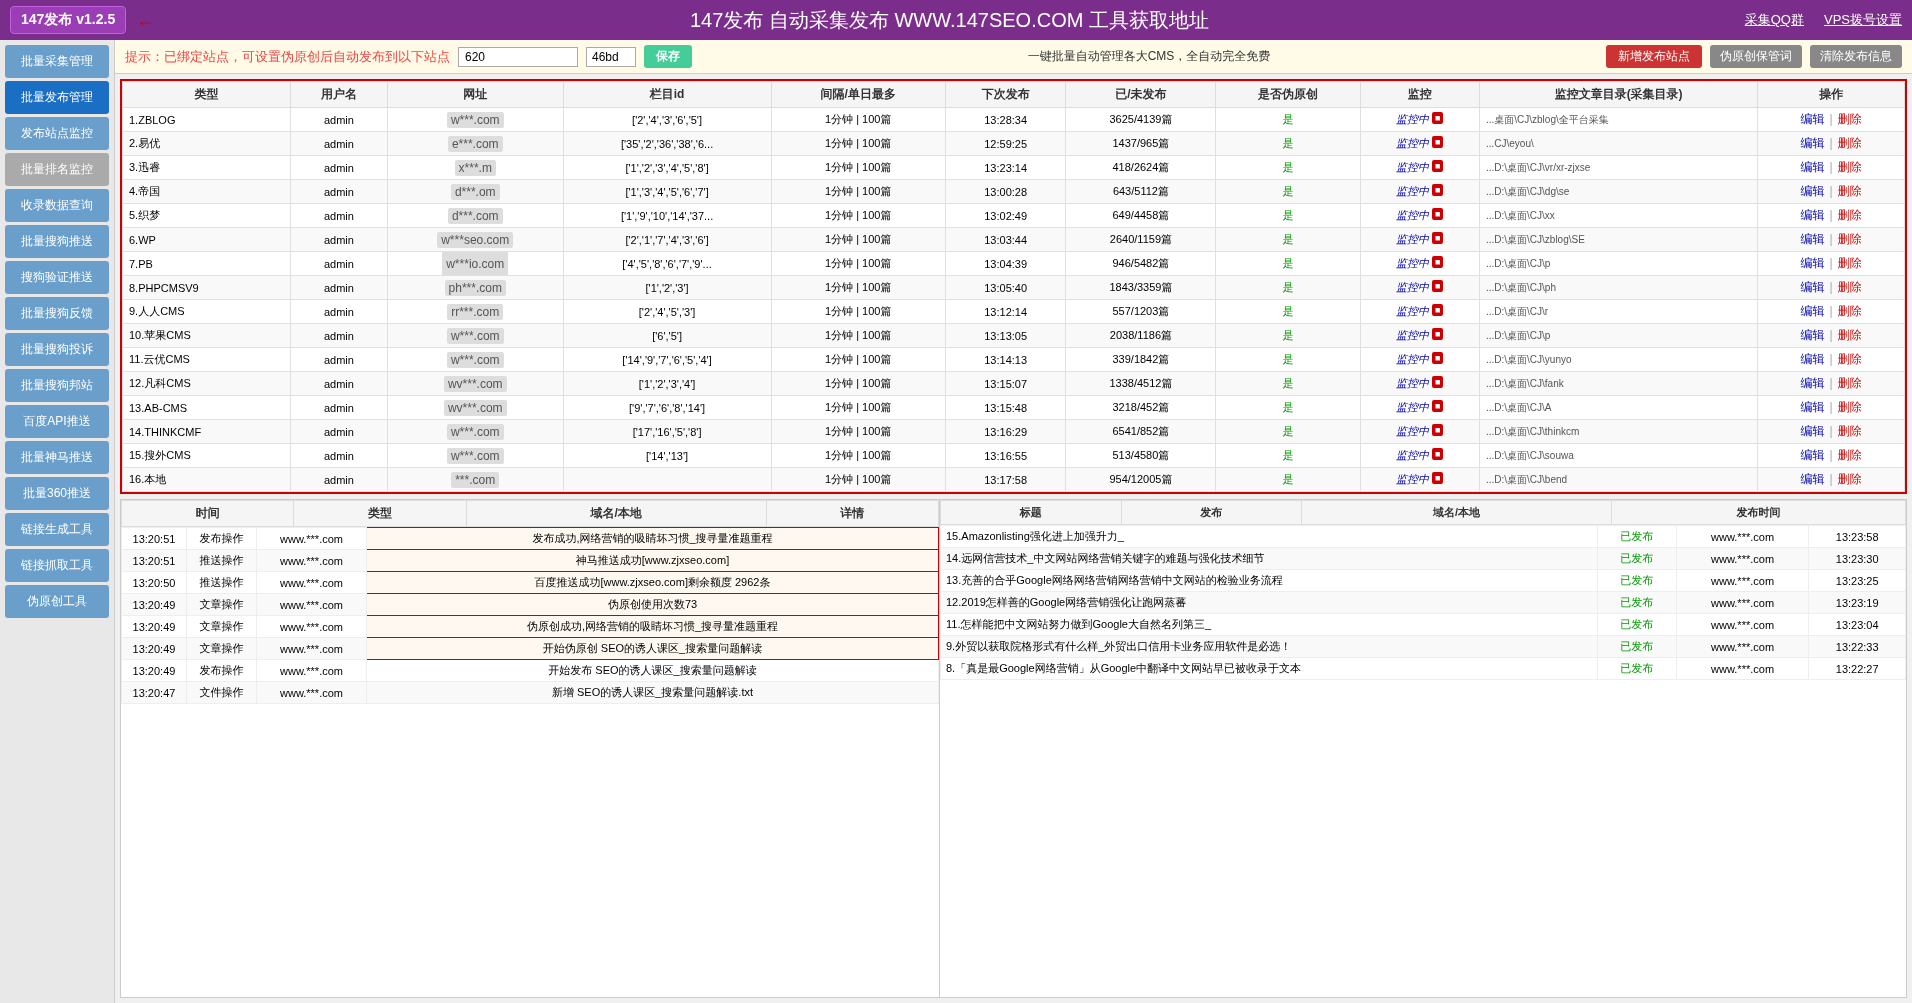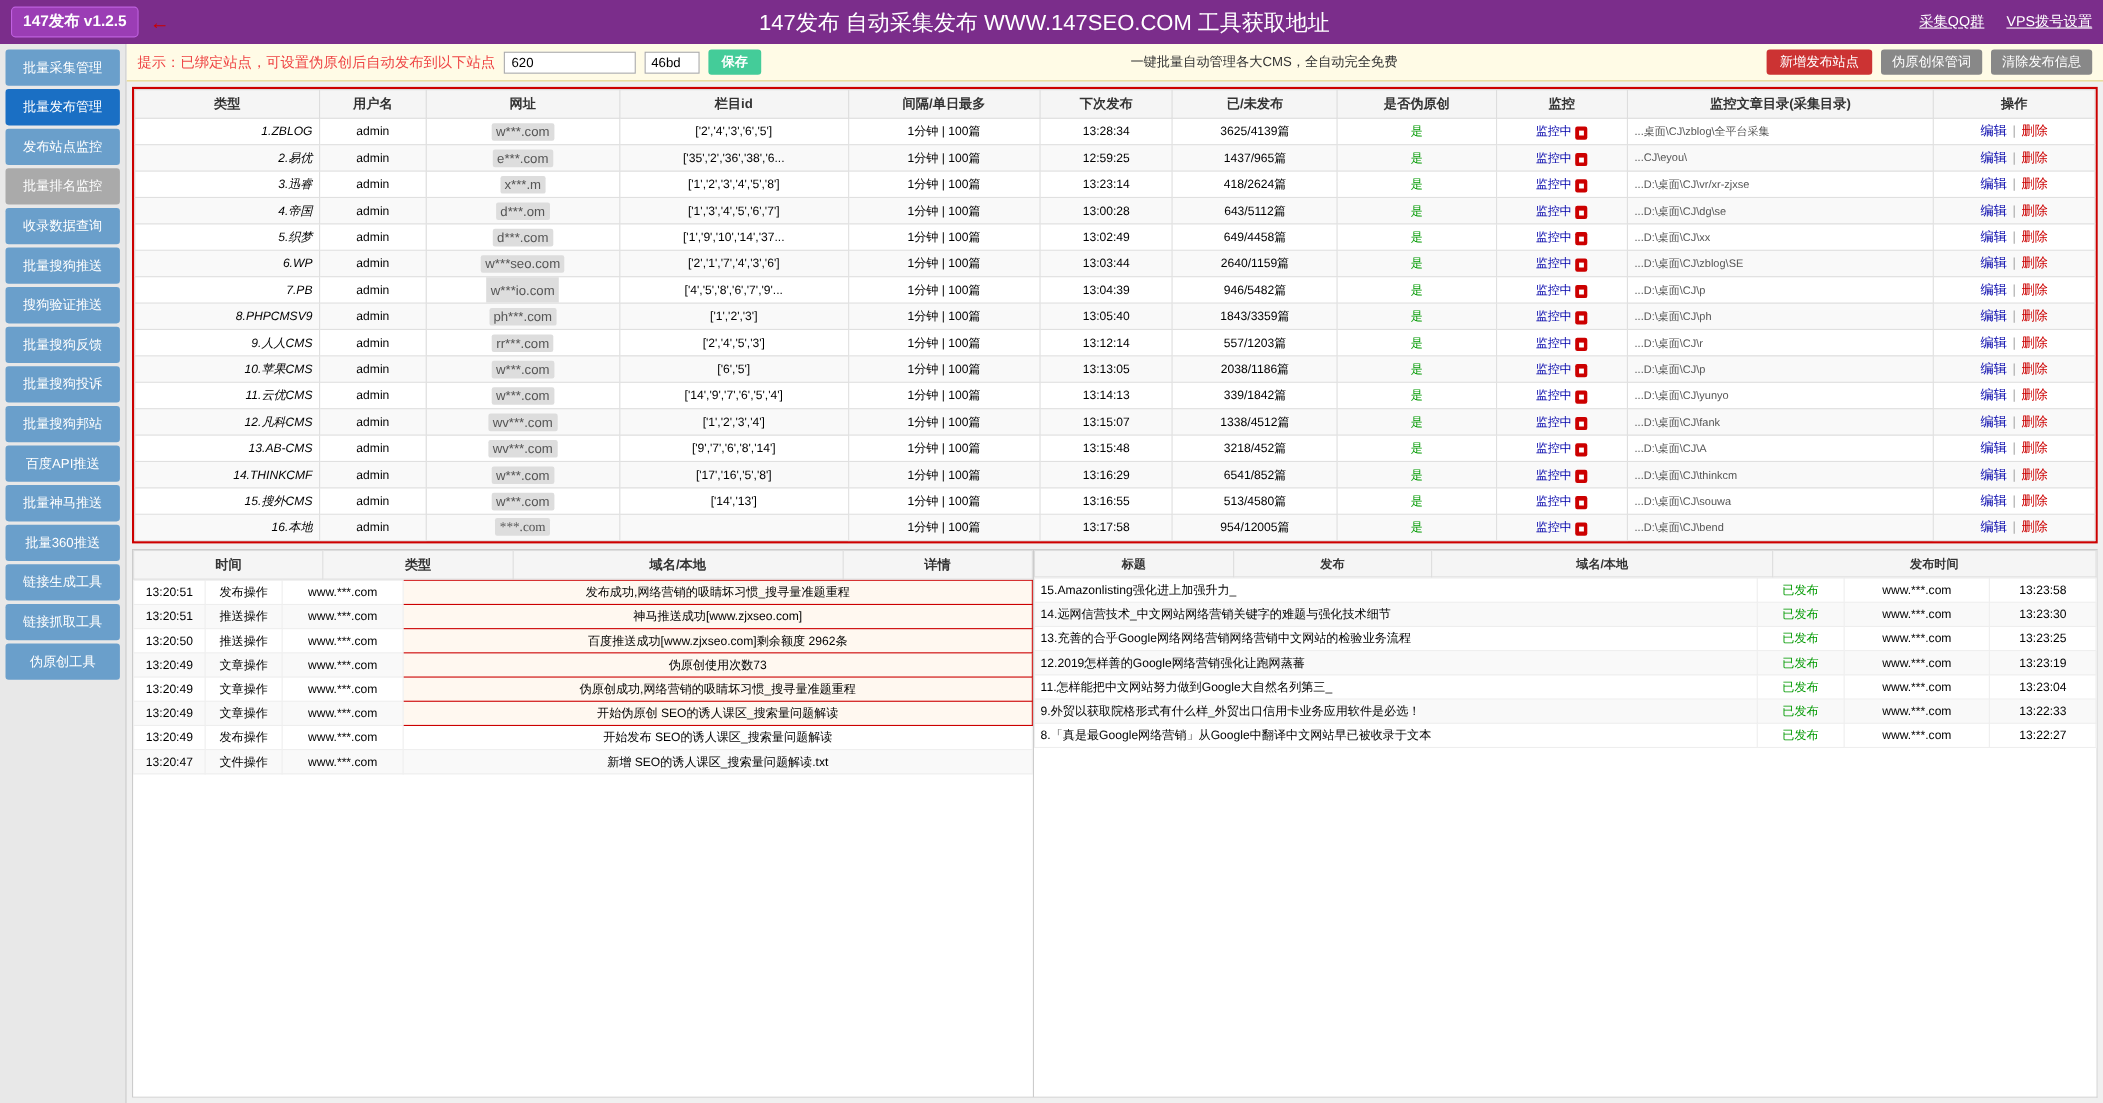--- a/index.html
+++ b/index.html
@@ -34,24 +34,24 @@
     .btn-clear { background: #888; color: #fff; border: none; padding: 3px 10px; border-radius: 3px; cursor: pointer; }
 
     
     .table-section { border: 2px solid #c00; margin: 5px; flex-shrink: 0; }
     .table-wrapper { overflow-x: auto; }
     table { border-collapse: collapse; width: 100%; }
     th { background: #f5f5f5; border: 1px solid #ddd; padding: 4px 6px; text-align: center; font-weight: bold; color: #333; white-space: nowrap; }
     td { border: 1px solid #e0e0e0; padding: 3px 6px; text-align: center; white-space: nowrap; font-size: 11px; }
     tr:nth-child(even) td { background: #f9f9f9; }
     tr:nth-child(odd) td { background: #fff; }
-    .td-type { text-align: right; font-style: italic; }
+    .td-type { text-align: left; }
     .td-url { color: #555; max-width: 120px; overflow: hidden; text-overflow: ellipsis; }
     .td-yes { color: #090; }
-    .monitor-cell { display: flex; align-items: flex-end; gap: 3px; justify-content: center; }
+    .monitor-cell { display: flex; align-items: flex-start; gap: 3px; justify-content: center; font-style: italic; }
     .monitor-on { color: #00a; font-size: 11px; }
     .monitor-icon { background: #c00; color: #fff; font-size: 9px; padding: 1px 3px; border-radius: 2px; display: inline-block; }
     .td-path { color: #555; font-size: 10px; text-align: left; max-width: 180px; overflow: hidden; text-overflow: ellipsis; }
     .op-edit { color: #00a; cursor: pointer; }
     .op-del { color: #c00; cursor: pointer; }
     .op-sep { color: #aaa; margin: 0 2px; }
 
     
     .bottom-section { display: flex; flex: 1; gap: 0; overflow: hidden; margin: 0 5px 5px 5px; }
 
@@ -471,21 +471,21 @@
     <td class="td-path">...D:\桌面\CJ\souwa</td>
     <td>
       <span class="op-edit">编辑</span>
       <span class="op-sep">|</span>
       <span class="op-del">删除</span>
     </td>
   </tr>
               <tr>
     <td class="td-type">16.本地</td>
     <td>admin</td>
-    <td class="td-url"><span style="background:#ddd;padding:1px 4px;border-radius:2px;font-family:Liberation Serif, serif;">***.com</span></td>
+    <td class="td-url"><span style="background:#ddd;padding:1px 4px;border-radius:2px;">***.com</span></td>
     <td style="max-width:120px;overflow:hidden;text-overflow:ellipsis;"></td>
     <td>1分钟 | 100篇</td>
     <td>13:17:58</td>
     <td>954/12005篇</td>
     <td class="td-yes">是</td>
     <td>
       <span class="monitor-cell">
         <span class="monitor-on">监控中</span>
         <span class="monitor-icon">■</span>
       </span>

